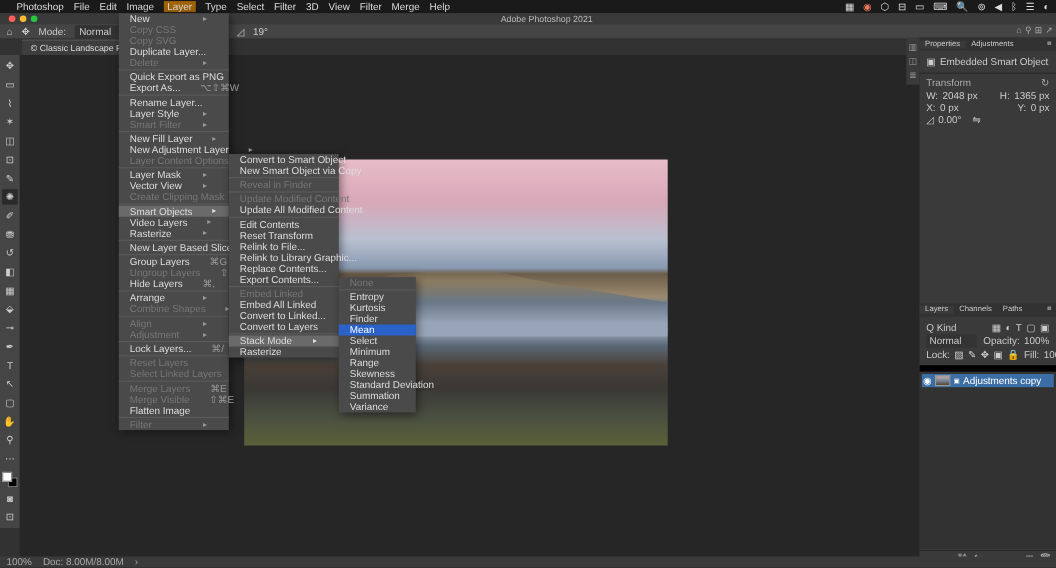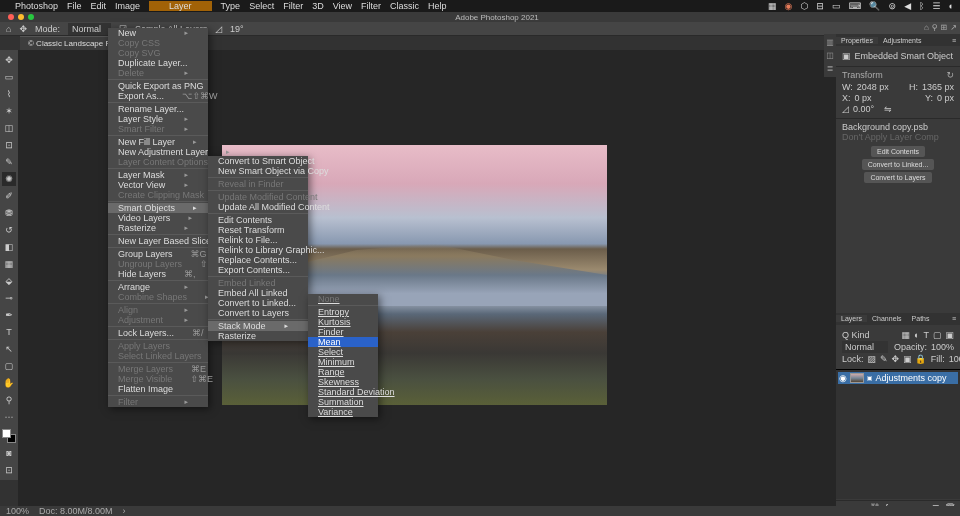--- a/index.html
+++ b/index.html
@@ -50,32 +50,32 @@
 .panel-section { border-top: 1px solid #2a2a2a; padding: 3px 6px; font-size: 7px; }
 .panel-section .hdg { color: #aaa; margin-bottom: 2px; display:flex; justify-content:space-between; }
 .btn { background: #555; color: #ddd; padding: 2px 6px; font-size: 7px; border-radius: 2px; display: inline-block; margin: 1px 0; }
 .row { display: flex; gap: 4px; align-items: center; margin: 1px 0; }
 .disabled { color: #666; }
 .layers-list { background: #323232; flex: 1; padding: 2px; }
 .layer-row { display: flex; align-items: center; gap: 3px; padding: 1px; background: #3a6ea5; color: #fff; }
 .layer-thumb { width: 14px; height: 10px; background: linear-gradient(#caa,#789,#543); border: 1px solid #999; }
 
 
-.menu { position: absolute; background: #4a4a4a; box-shadow: 2px 2px 8px rgba(0,0,0,0.5); font-size: 8px; color: #ddd; margin-top: 16px; }
+.menu { position: absolute; background: #4a4a4a; box-shadow: 2px 2px 8px rgba(0,0,0,0.5); font-size: 8px; color: #ddd; }
 .menu .item { padding: 1px 20px 1px 10px; white-space: nowrap; display: flex; justify-content: space-between; gap: 18px; align-items: center; height: 10px; }
 .menu .item.disabled { color: #777; }
 .menu .item.highlight { background: #6a6a6a; }
 .menu .item.sel { background: #2a62c9; color: #fff; }
 .menu .sep { height: 1px; background: #5a5a5a; margin: 1px 0; }
 .menu .arrow::after { content: "▸"; font-size: 7px; color: #999; }
 .item.highlight.arrow::after, .item.sel.arrow::after { color: #ddd; }
 
 #menu-layer { left: 108px; top: 12px; width: 100px; }
 #menu-smart { left: 208px; top: 140px; width: 100px; }
-#menu-stack { left: 308px; top: 278px; width: 70px; text-decoration: underline; }
+#menu-stack { left: 308px; top: 252px; width: 70px; }
 
 
 .status { position: absolute; left: 0; right: 0; bottom: 0; height: 10px; background: #3a3a3a; display: flex; align-items: center; gap: 10px; padding: 0 6px; font-size: 7px; color: #aaa; }
 
 
 .iconstrip { position: absolute; right: 124px; top: 34px; width: 12px; background: #3a3a3a; display:flex; flex-direction:column; gap:4px; align-items:center; padding:4px 0; }
 .iconstrip span { font-size:8px; color:#999; }
 
 .topright-icons { position:absolute; right:3px; top:23px; display:flex; gap:3px; color:#aaa; }
 .topright-icons span { font-size:8px; }
@@ -83,28 +83,28 @@
 </head>
 <body>
 
 <div class="menubar">
   <div class="left">
     <span class="apple"></span>
     <span>Photoshop</span>
     <span>File</span>
     <span>Edit</span>
     <span>Image</span>
-    <span style="background:#a16207;padding:0 20px">Layer</span>
+    <span style="background:#a16207;padding:0 3px">Layer</span>
     <span>Type</span>
     <span>Select</span>
     <span>Filter</span>
     <span>3D</span>
     <span>View</span>
     <span>Filter</span>
-    <span>Classic</span>
+    <span>Merge</span>
     <span>Help</span>
   </div>
   <div class="right">
     <span>▦</span>
     <span style="color:#e87c5a">◉</span>
     <span>⬡</span>
     <span>⊟</span>
     <span>▭</span>
     <span>⌨</span>
     <span>🔍</span>
@@ -216,39 +216,30 @@
       <span>0 px</span>
       <span style="margin-left:auto">Y:</span>
       <span>0 px</span>
     </div>
     <div class="row">
         <span>◿</span>
         <span>0.00°</span>
         <span style="margin-left:6px">⇋</span>
       </div>
   </div>
-  <div class="panel-section">
-    <div>Background copy.psb</div>
-    <div class="disabled">Don't Apply Layer Comp</div>
-    <div style="text-align:center;margin-top:3px">
-      <div class="btn">Edit Contents</div><br>
-      <div class="btn">Convert to Linked...</div><br>
-      <div class="btn">Convert to Layers</div>
-    </div>
-  </div>
 
   <div style="flex:1"></div>
 
   <div class="panel-tabs">
     <span class="active">Layers</span>
     <span>Channels</span>
     <span>Paths</span>
     <span style="margin-left:auto;padding-right:4px">≡</span>
   </div>
-  <div class="panel-body" style="border-bottom:1px solid #000000">
+  <div class="panel-body" style="border-bottom:6px solid #000000">
     <div class="row">
         <span>Q Kind</span>
       <span style="margin-left:auto">▦</span>
       <span>◐</span>
       <span>T</span>
       <span>▢</span>
       <span>▣</span>
     </div>
     <div class="row">
       <span style="background:#333;padding:1px 14px 1px 3px">Normal</span>
@@ -381,21 +372,21 @@
     <div class="item disabled arrow">
       <span>Adjustment</span>
     </div>
     <div class="sep"></div>
     <div class="item">
       <span>Lock Layers...</span>
       <span style="color: rgb(153, 153, 153);">⌘/</span>
     </div>
     <div class="sep"></div>
     <div class="item disabled">
-      <span>Apply Layers</span>
+      <span>Reset Layers</span>
     </div>
     <div class="item disabled">
       <span>Select Linked Layers</span>
     </div>
     <div class="sep"></div>
     <div class="item disabled">
       <span>Merge Layers</span>
       <span style="color: rgb(153, 153, 153);">⌘E</span>
     </div>
     <div class="item disabled">

